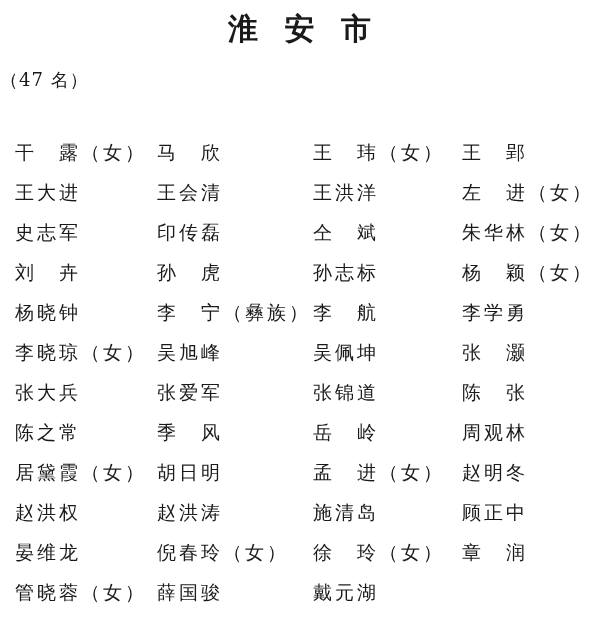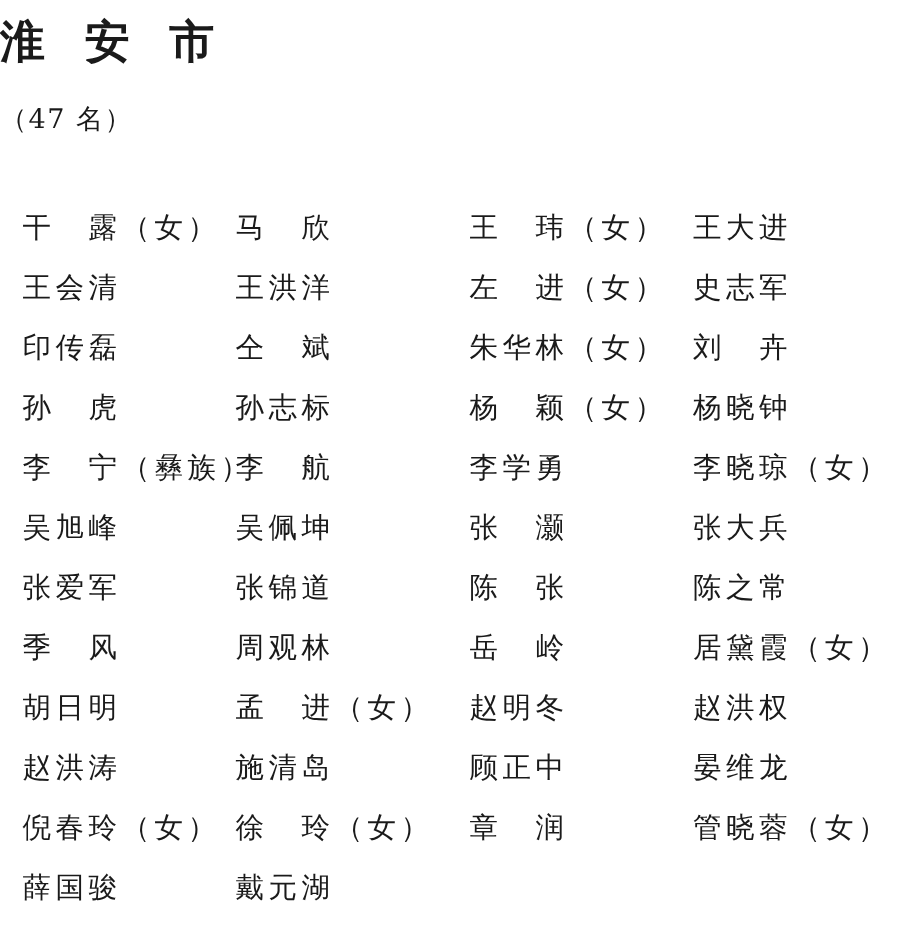--- a/index.html
+++ b/index.html
@@ -15,20 +15,21 @@
     color: #1a1a1a;
     font-family: "DejaVu Serif", "Liberation Serif", serif;
     overflow: hidden;
   }
   .title {
     margin: 0;
     padding-top: 10px;
     font-size: 30px;
     line-height: 38px;
     font-weight: bold;
+    text-align: center;
     word-spacing: 14px;
     letter-spacing: 1px;
   }
   .subtitle {
     margin-top: 20px;
     font-size: 18px;
     line-height: 24px;
     letter-spacing: 1px;
   }
   .roster {
@@ -48,20 +49,21 @@
 </head>
 <body>
 
 <div class="page" style="color: rgb(26, 26, 26); background: rgb(255, 255, 255);">
   <h1 class="title">淮 安 市</h1>
   <div class="subtitle">（47 名）</div>
   <div class="roster" id="roster">
       <div class="name-cell">干　露（女）</div>
       <div class="name-cell">马　欣</div>
       <div class="name-cell">王　玮（女）</div>
+      <div class="name-cell">王　郢</div>
       <div class="name-cell">王大进</div>
       <div class="name-cell">王会清</div>
       <div class="name-cell">王洪洋</div>
       <div class="name-cell">左　进（女）</div>
       <div class="name-cell">史志军</div>
       <div class="name-cell">印传磊</div>
       <div class="name-cell">仝　斌</div>
       <div class="name-cell">朱华林（女）</div>
       <div class="name-cell">刘　卉</div>
       <div class="name-cell">孙　虎</div>
@@ -74,22 +76,22 @@
       <div class="name-cell">李晓琼（女）</div>
       <div class="name-cell">吴旭峰</div>
       <div class="name-cell">吴佩坤</div>
       <div class="name-cell">张　灏</div>
       <div class="name-cell">张大兵</div>
       <div class="name-cell">张爱军</div>
       <div class="name-cell">张锦道</div>
       <div class="name-cell">陈　张</div>
       <div class="name-cell">陈之常</div>
       <div class="name-cell">季　风</div>
+      <div class="name-cell">岳　岭</div>
       <div class="name-cell">周观林</div>
-      <div class="name-cell">岳　岭</div>
       <div class="name-cell">居黛霞（女）</div>
       <div class="name-cell">胡日明</div>
       <div class="name-cell">孟　进（女）</div>
       <div class="name-cell">赵明冬</div>
       <div class="name-cell">赵洪权</div>
       <div class="name-cell">赵洪涛</div>
       <div class="name-cell">施清岛</div>
       <div class="name-cell">顾正中</div>
       <div class="name-cell">晏维龙</div>
       <div class="name-cell">倪春玲（女）</div>

